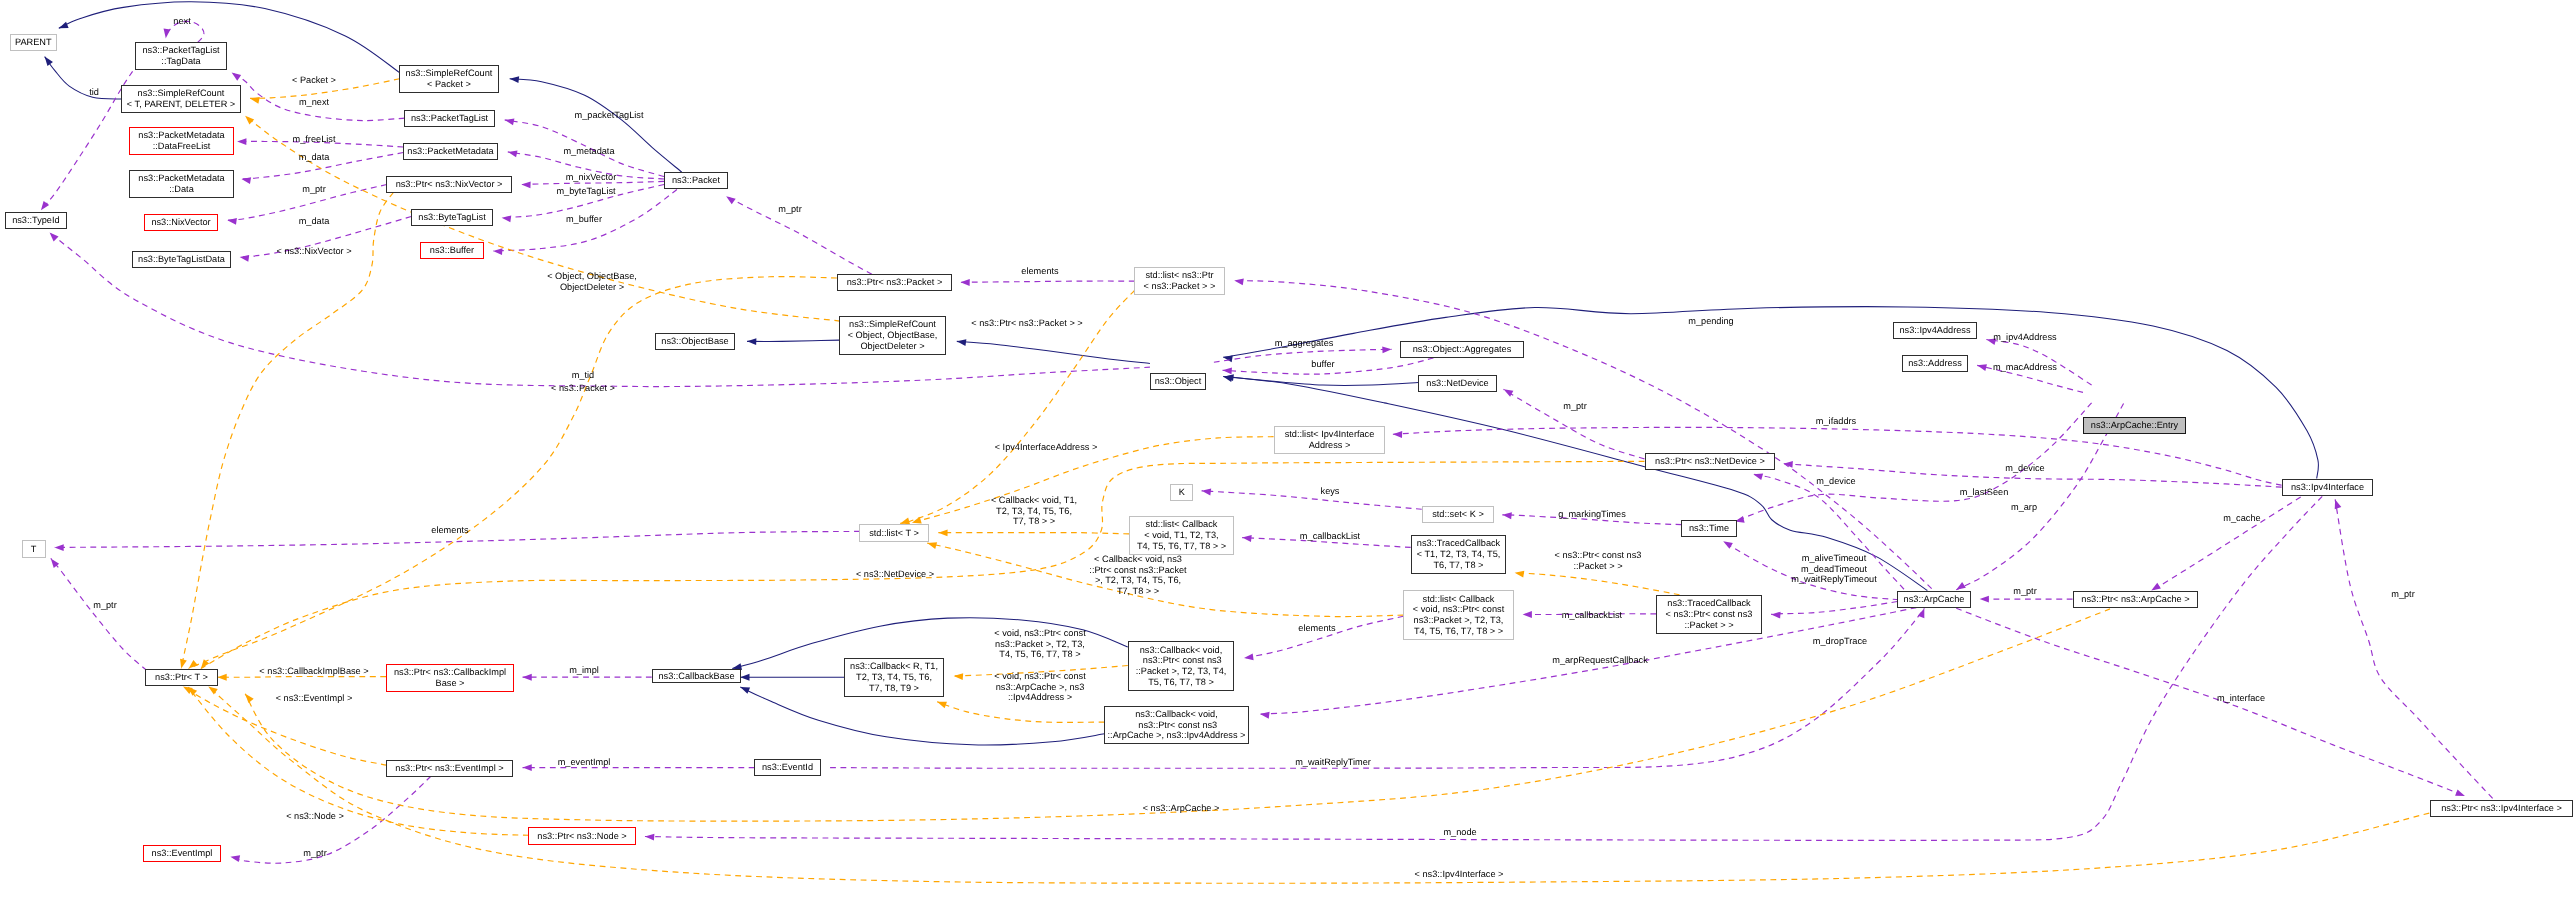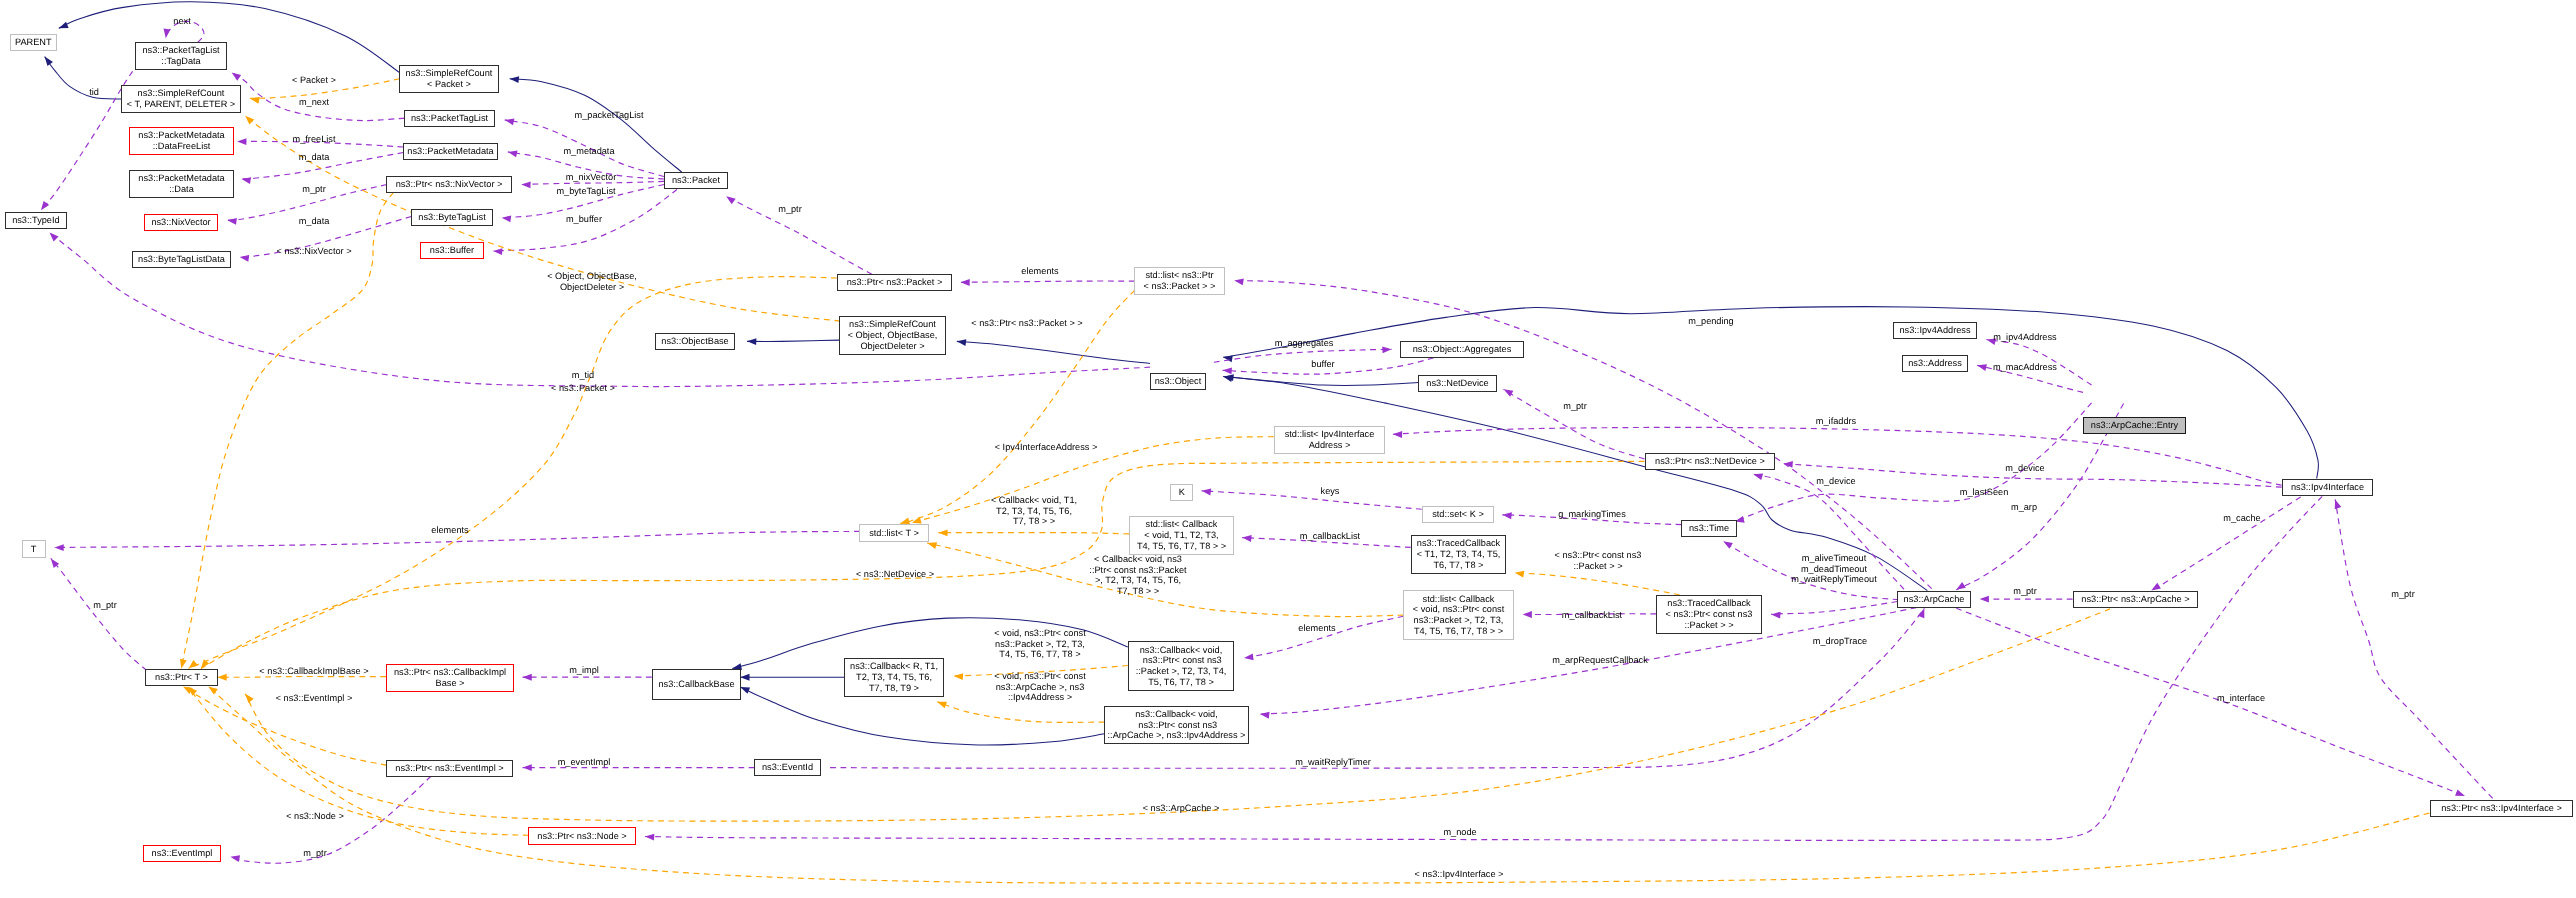--- a/index.html
+++ b/index.html
@@ -364,21 +364,21 @@
 &lt; ns3::Ptr&lt; const ns3
 ::Packet &gt; &gt;</span>
     </div>
 <div class="node normal" style="left:145px;top:669px;width:73px;height:16.6px;">
       <span class="lbl">ns3::Ptr&lt; T &gt;</span>
     </div>
 <div class="node red" style="left:386px;top:664px;width:128px;height:28px;">
       <span class="lbl">ns3::Ptr&lt; ns3::CallbackImpl
 Base &gt;</span>
     </div>
-<div class="node normal" style="left:652px;top:669px;width:89px;height:31px;">
+<div class="node normal" style="left:652px;top:669px;width:89px;height:14px;">
       <span class="lbl">ns3::CallbackBase</span>
     </div>
 <div class="node normal" style="left:844px;top:658px;width:100px;height:39px;">
       <span class="lbl">ns3::Callback&lt; R, T1,
 T2, T3, T4, T5, T6,
 T7, T8, T9 &gt;</span>
     </div>
 <div class="node normal" style="left:1128px;top:641px;width:106px;height:50px;">
       <span class="lbl">ns3::Callback&lt; void,
  ns3::Ptr&lt; const ns3

